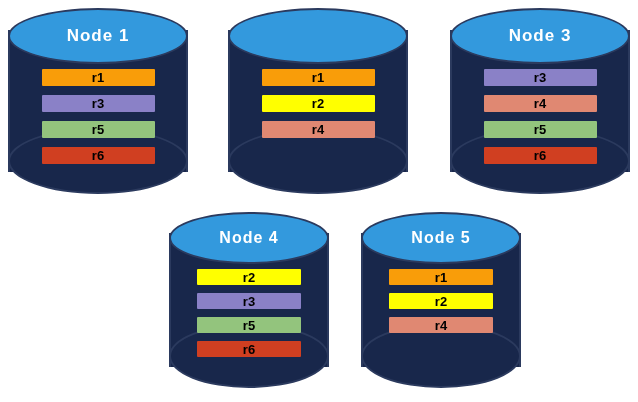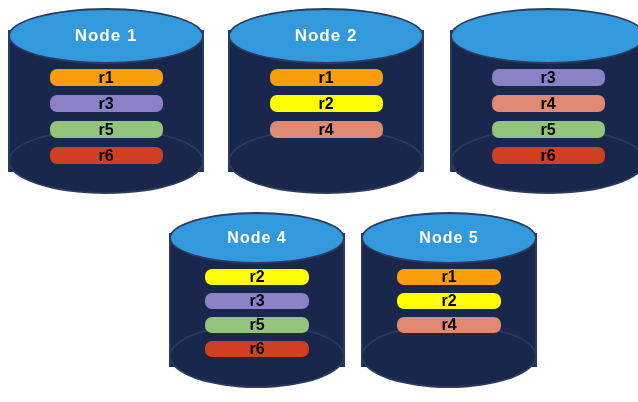--- a/index.html
+++ b/index.html
@@ -18,21 +18,20 @@
   #diagram {
     position: relative;
     width: 638px;
     height: 402px;
   }
 
   .node {
     position: absolute;
     width: 180px;
     height: 186px;
-    padding-left: 16px;
   }
 
   .node.row2 { width: 160px; height: 176px; }
 
   
   .cyl-body {
     position: absolute;
     left: 0;
     top: 22px;
     width: 100%;
@@ -100,25 +99,25 @@
     align-items: center;
     gap: 9px;
     padding-top: 5px;
     box-sizing: border-box;
   }
   .node.row2 .replicas { top: 52px; gap: 8px; }
 
   .replica {
     width: 113px;
     height: 17px;
-    border-radius: 7px;
+    border-radius: 1px;
     display: flex;
     align-items: center;
     justify-content: center;
-    font-size: 16px;
+    font-size: 13px;
     font-weight: bold;
     color: #000000;
     box-sizing: border-box;
   }
   .node.row2 .replica { width: 104px; height: 16px; }
 </style>
 </head>
 <body>
 
 <div id="diagram">
@@ -131,31 +130,31 @@
         <div class="replica" style="background: rgb(249, 157, 9);">r1</div>
         <div class="replica" style="background: rgb(138, 129, 199);">r3</div>
         <div class="replica" style="background: rgb(147, 196, 125);">r5</div>
         <div class="replica" style="background: rgb(208, 63, 33);">r6</div>
       </div>
     </div>
     <div class="node" style="left: 228px; top: 8px;">
       <div class="cyl-body"></div>
       <div class="cyl-bottom"></div>
       <div class="cyl-top"></div>
-      <div class="node-title">Node 2</div>
       <div class="replicas">
         <div class="replica" style="background: rgb(249, 157, 9);">r1</div>
         <div class="replica" style="background: rgb(255, 255, 0);">r2</div>
         <div class="replica" style="background: rgb(224, 136, 114);">r4</div>
       </div>
     </div>
     <div class="node" style="left: 450px; top: 8px;">
       <div class="cyl-body"></div>
       <div class="cyl-bottom"></div>
       <div class="cyl-top"></div>
+      <div class="node-title">Node 3</div>
       <div class="replicas">
         <div class="replica" style="background: rgb(138, 129, 199);">r3</div>
         <div class="replica" style="background: rgb(224, 136, 114);">r4</div>
         <div class="replica" style="background: rgb(147, 196, 125);">r5</div>
         <div class="replica" style="background: rgb(208, 63, 33);">r6</div>
       </div>
     </div>
     <div class="node row2" style="left: 124px; top: 212px; margin-left: 45px;">
       <div class="cyl-body"></div>
       <div class="cyl-bottom"></div>

